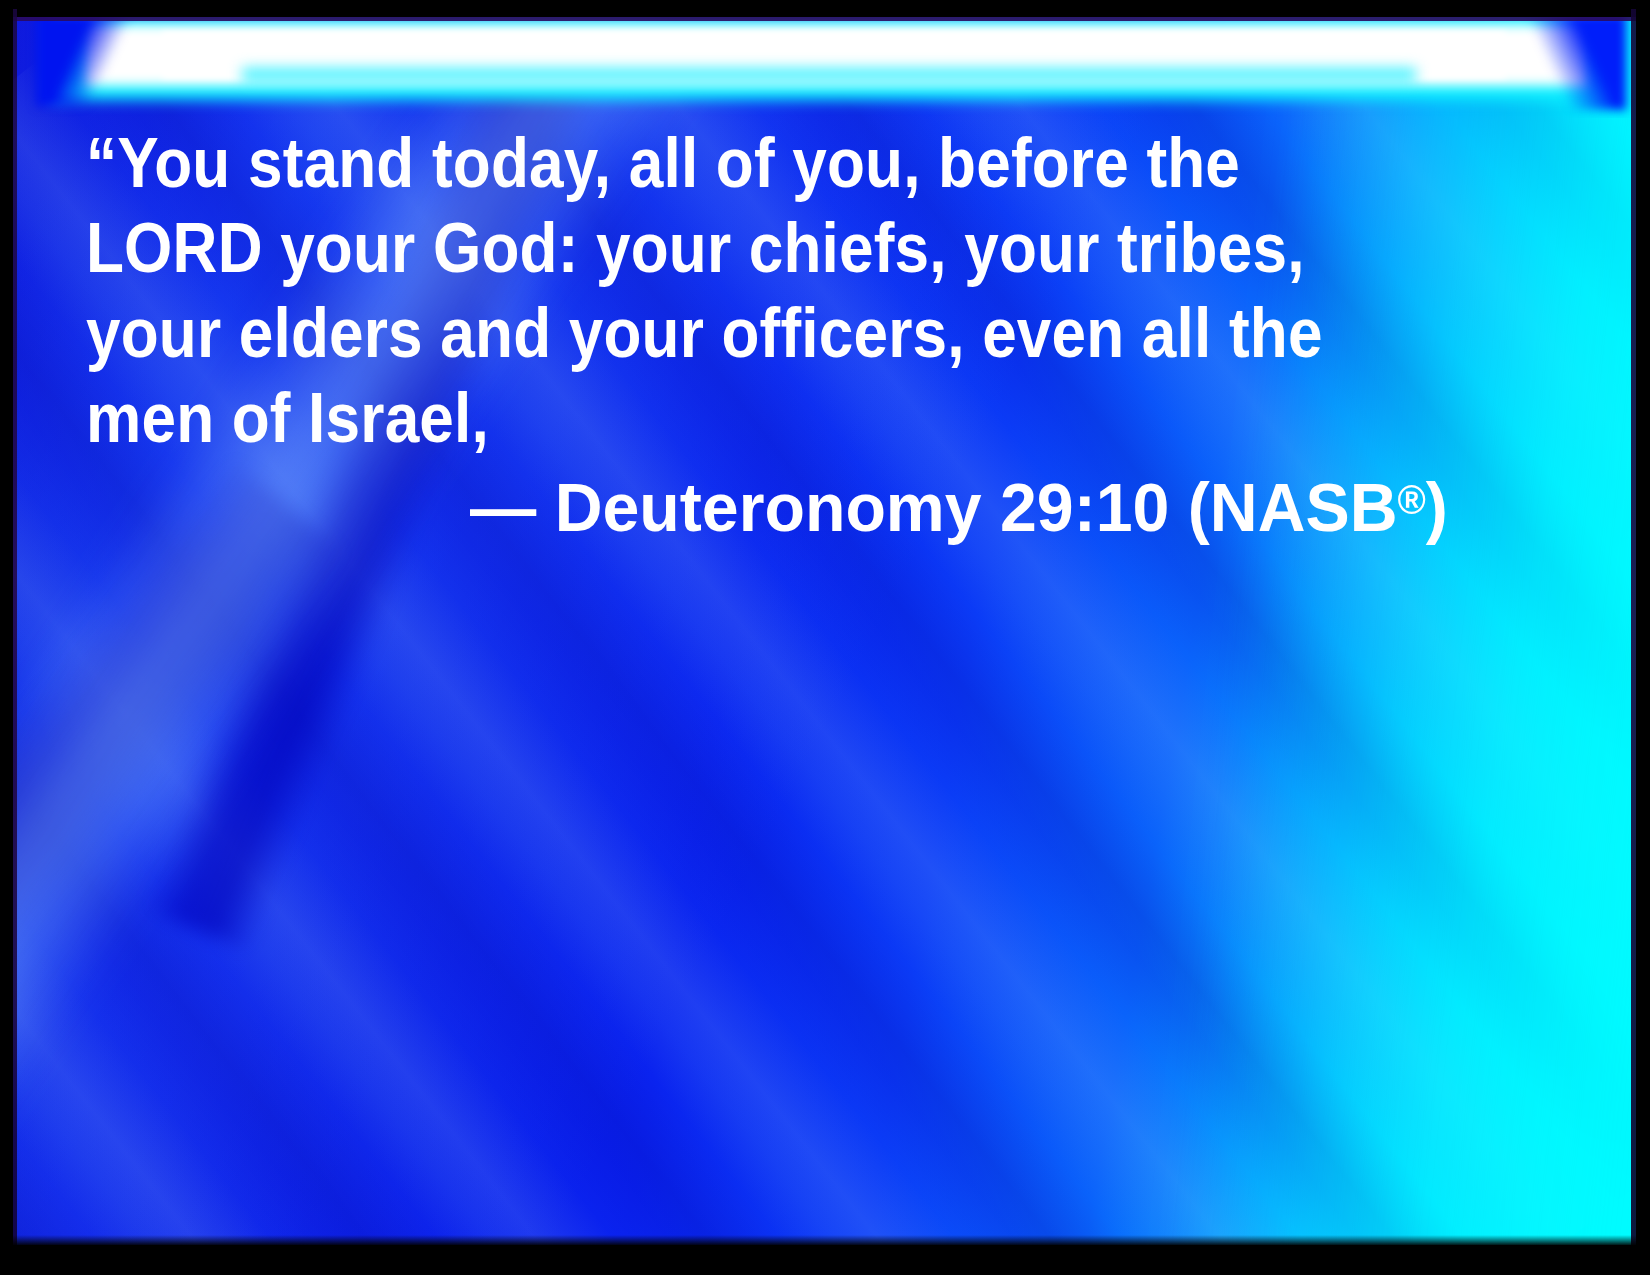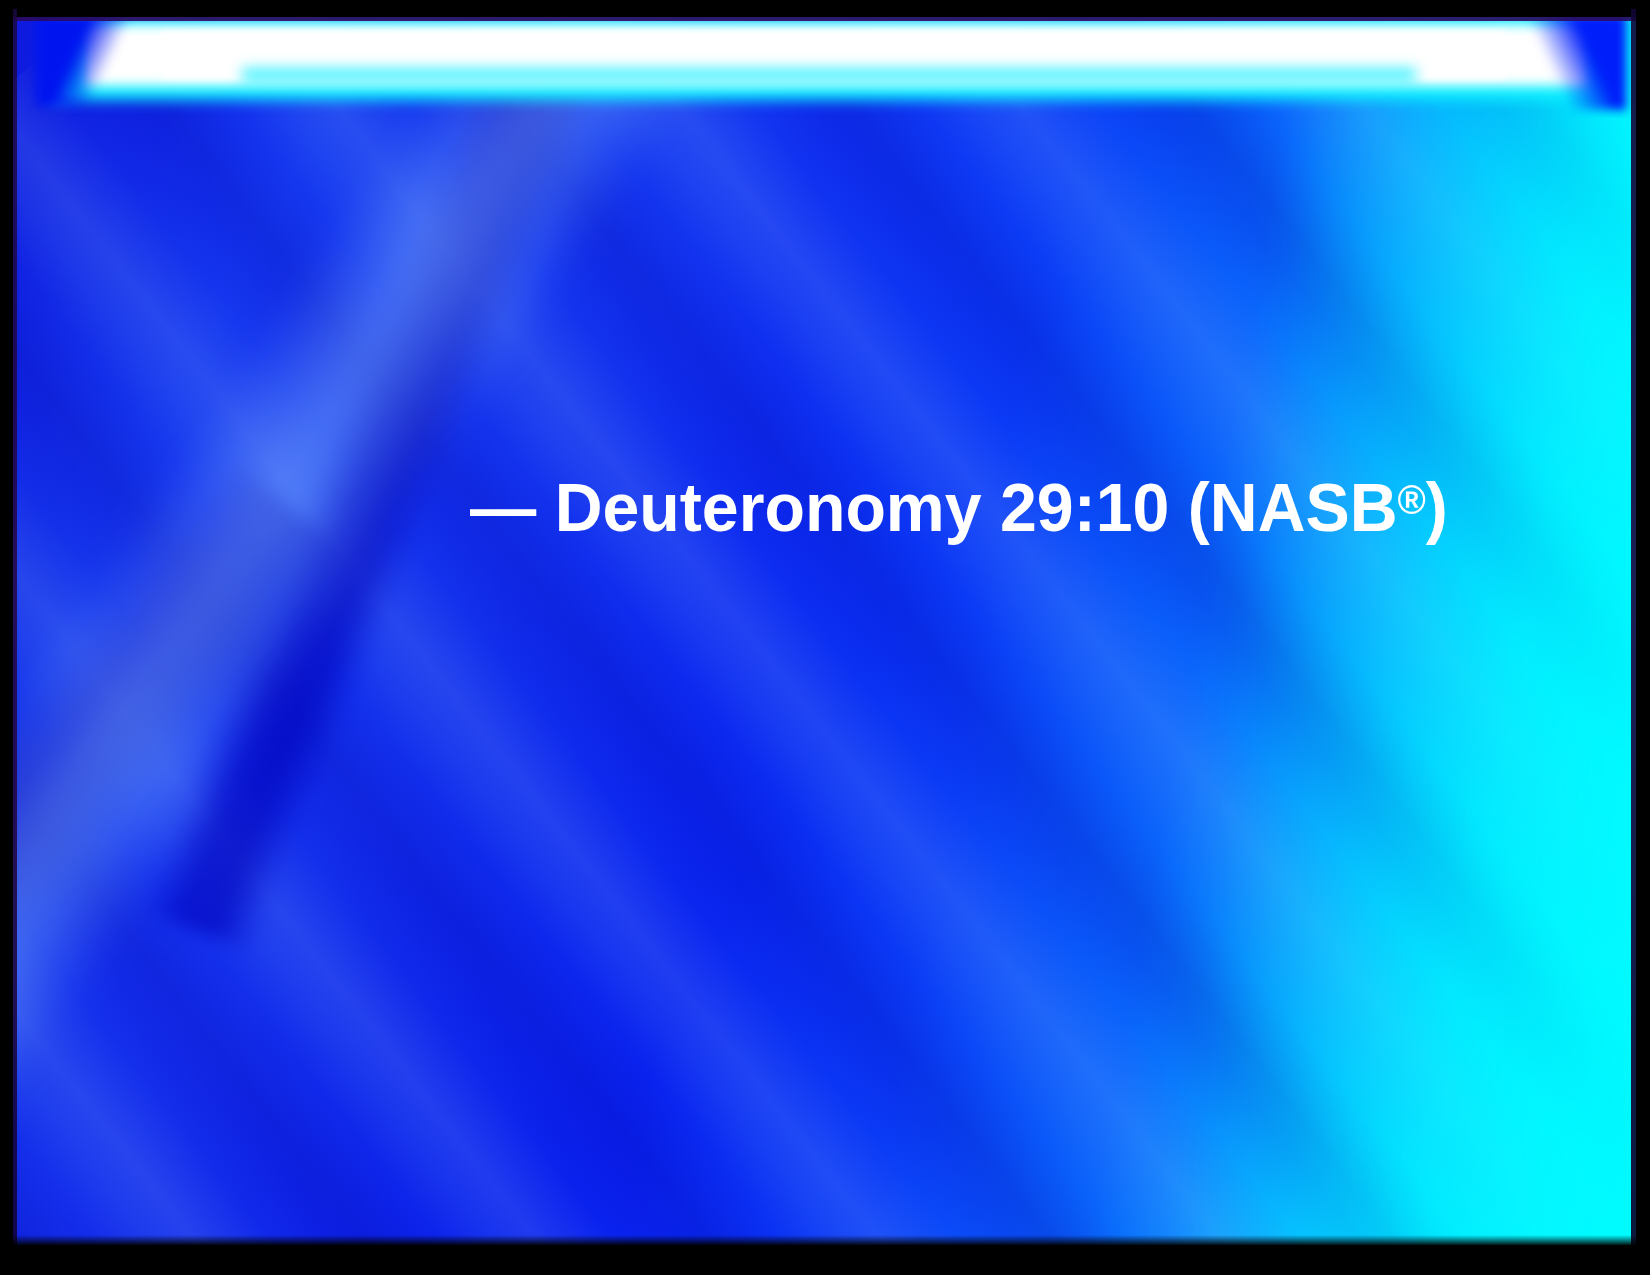--- a/index.html
+++ b/index.html
@@ -286,20 +286,26 @@
       <div class="top-band-white2"></div>
       <div class="top-band-inner-cyan"></div>
       <div class="top-band-taper-l"></div>
       <div class="top-band-taper-r"></div>
       <div class="top-band-dark-line"></div>
       <div class="top-band-violet-line"></div>
     </div>
 
   </div>
 
+  <div id="verse-block">
+    <div class="verse-line">“You stand today, all of you, before the</div>
+    <div class="verse-line">LORD your God: your chiefs, your tribes,</div>
+    <div class="verse-line">your elders and your officers, even all the</div>
+    <div class="verse-line">men of Israel,</div>
+  </div>
 
   <div id="attribution"><span>— Deuteronomy 29:10 (NASB</span><span class="reg">®</span><span>)</span></div>
 
   <div class="frame-top"></div>
   <div class="frame-bottom"></div>
   <div class="frame-left"></div>
   <div class="frame-right"></div>
   <div class="frame-left-violet"></div>
   <div class="frame-right-violet"></div>
   <div class="frame-bottom-shadow"></div>

